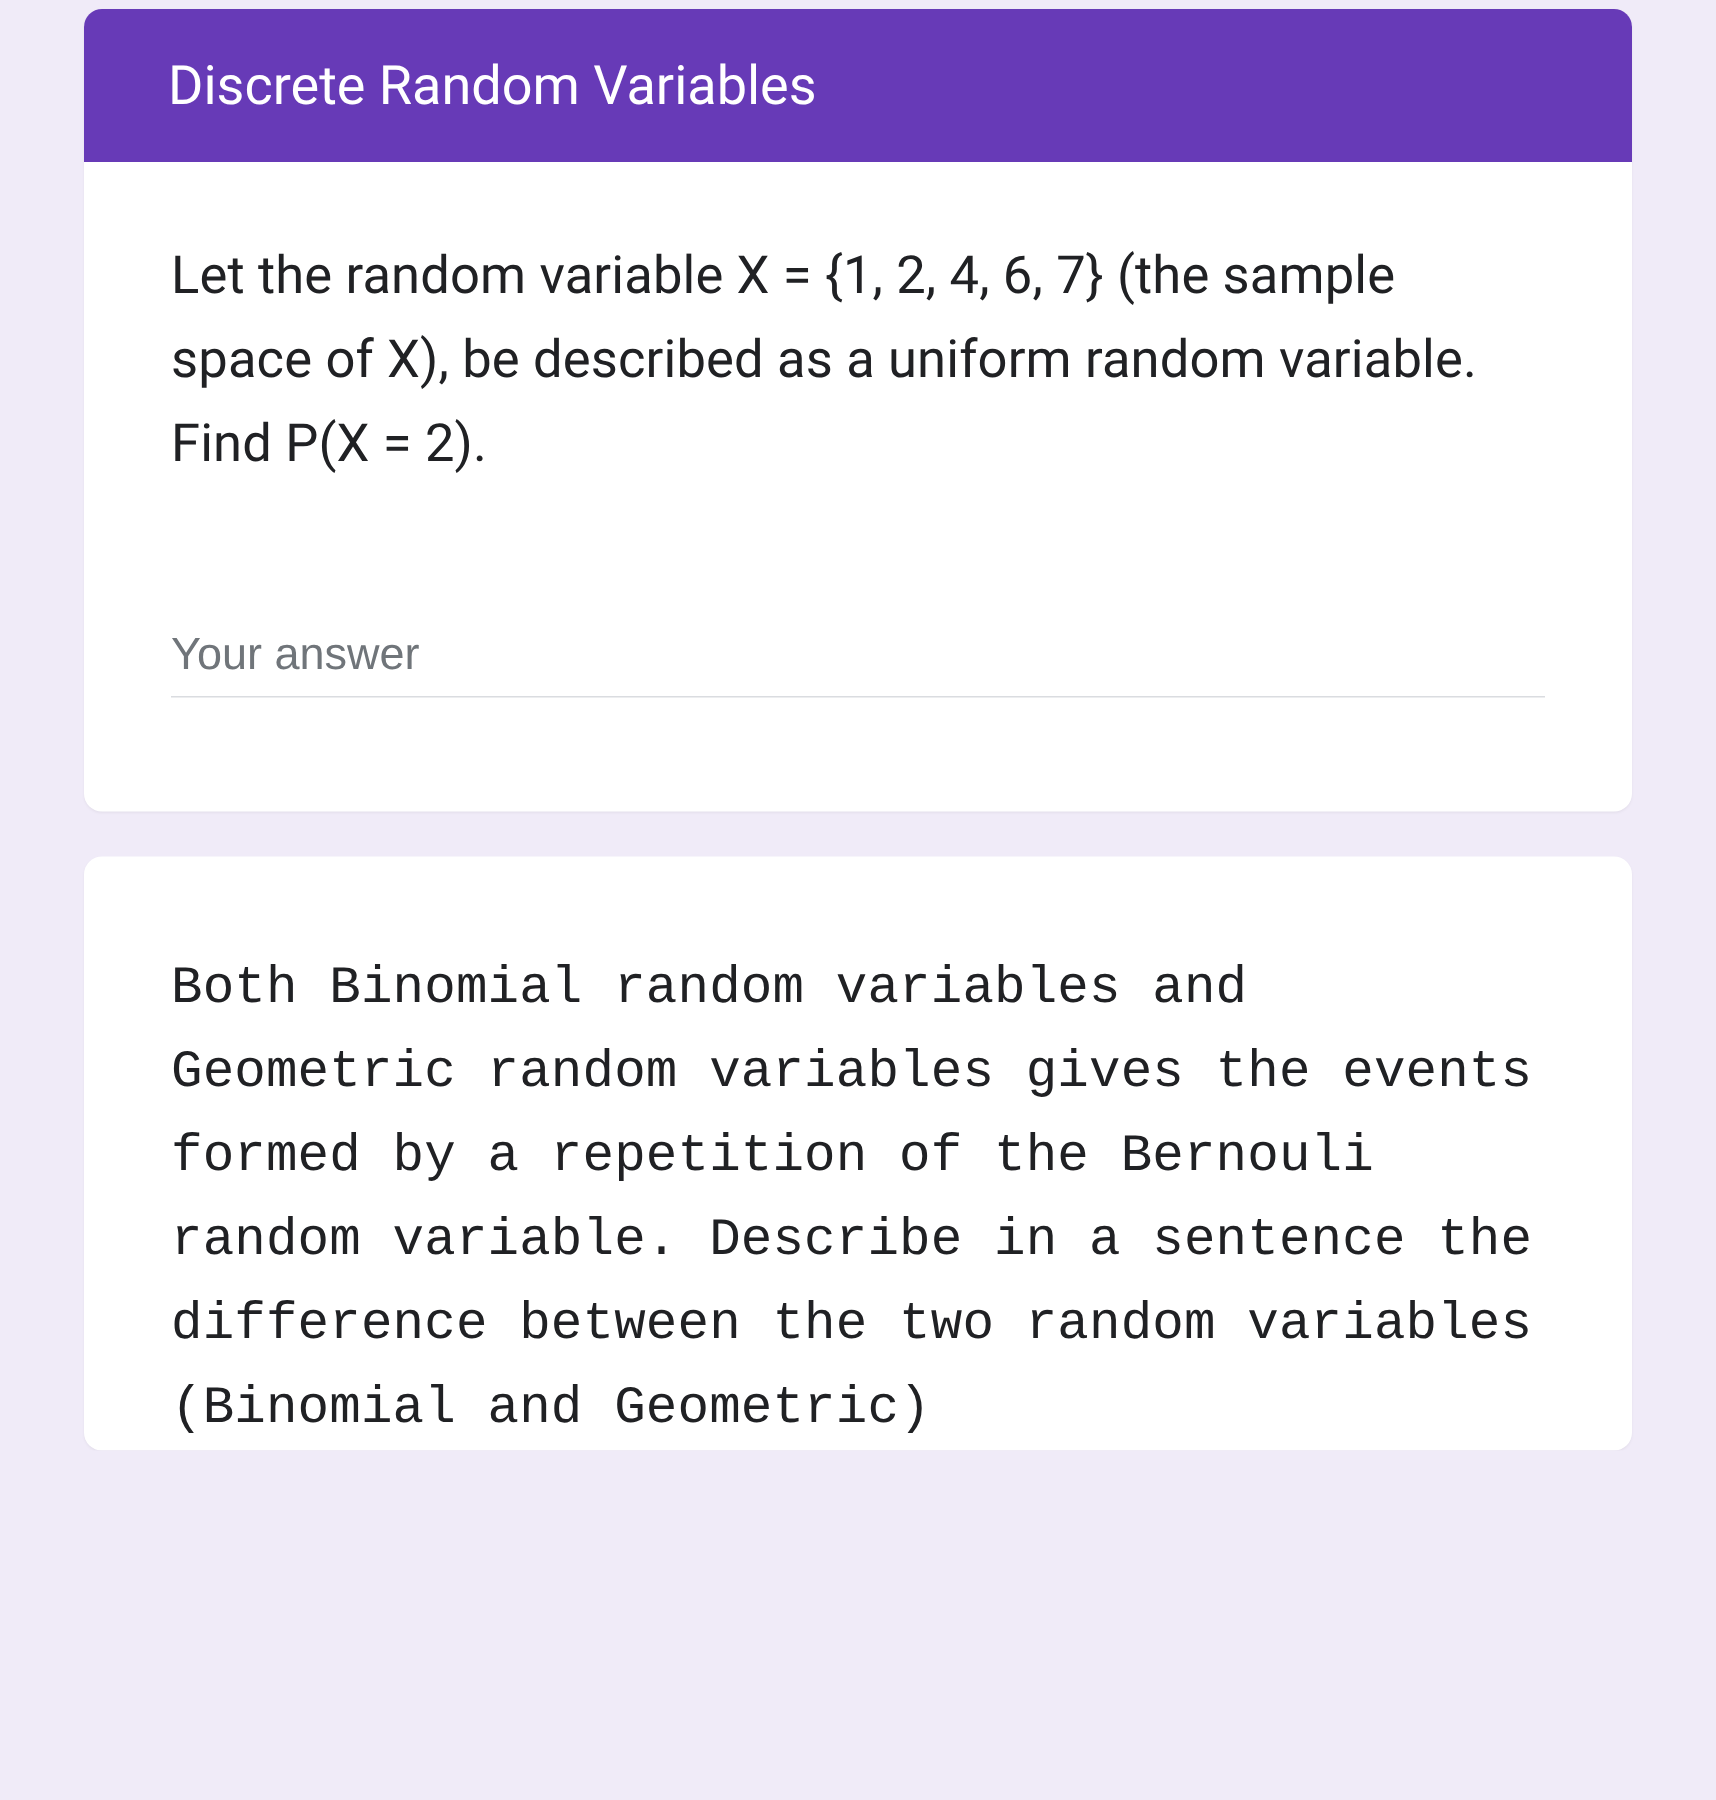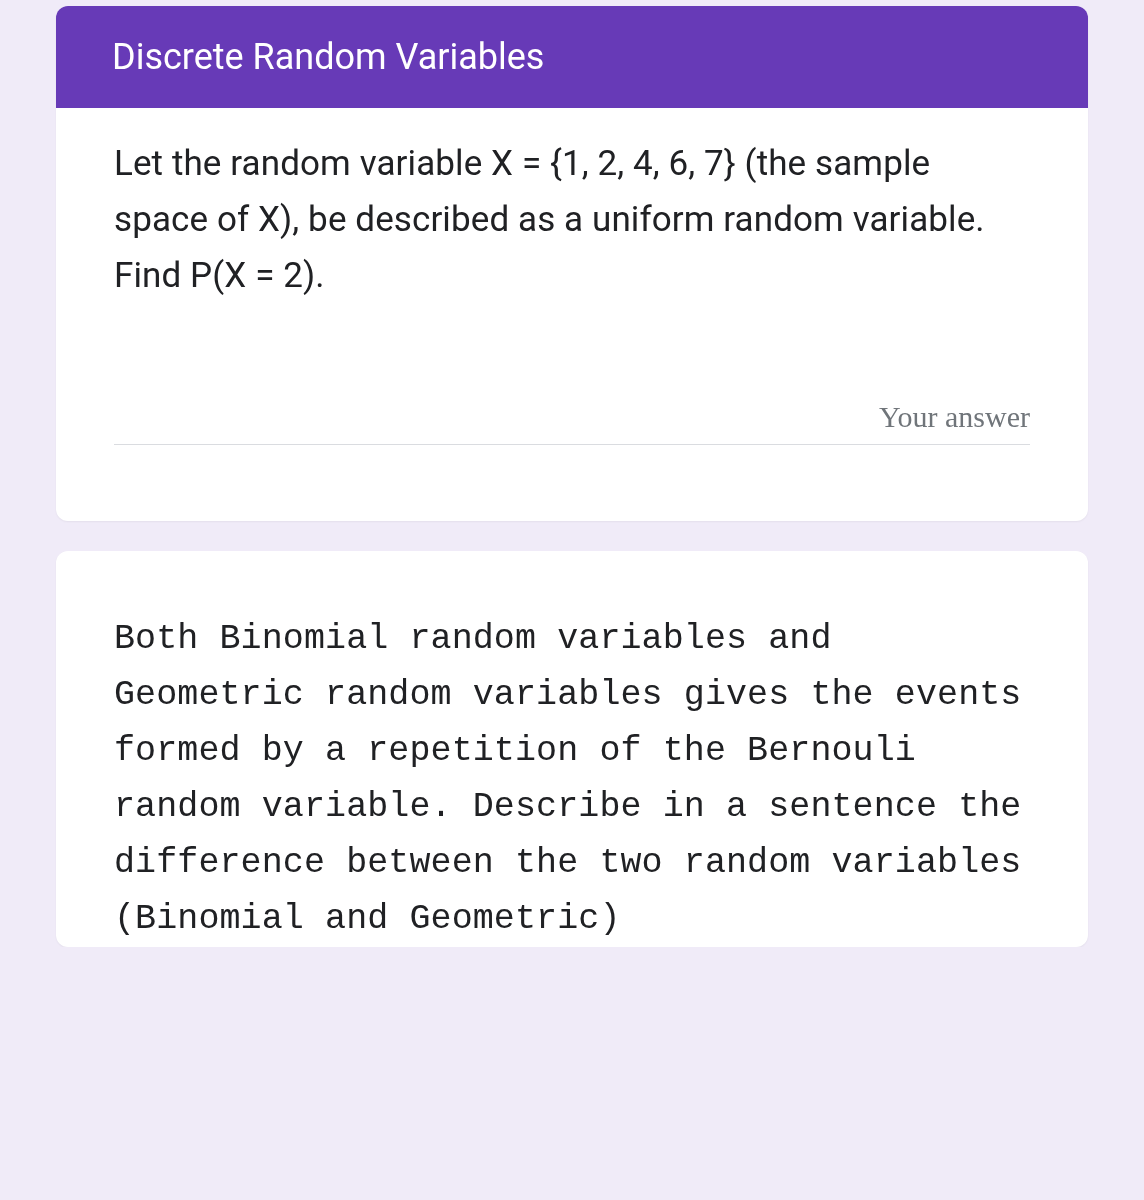--- a/index.html
+++ b/index.html
@@ -24,43 +24,42 @@
       box-shadow: 0 1px 2px rgba(0,0,0,0.05);
     }
     .section-header {
       background-color: #673ab7;
       color: #ffffff;
       padding: 30px 56px 30px 56px;
       font-size: 36px;
       font-weight: 400;
     }
     .question-body {
-      padding: 28px 58px 76px 58px;
+      padding: 48px 58px 76px 58px;
     }
     .question-text {
       font-size: 35px;
       line-height: 1.6;
       color: #202124;
       font-weight: 400;
       letter-spacing: 0.1px;
     }
     .answer-input-wrapper {
       margin-top: 90px;
     }
     .answer-input {
       width: 100%;
       border: none;
       border-bottom: 1px solid #dadce0;
       font-size: 30px;
       color: #202124;
       padding: 6px 0 10px 0;
       outline: none;
-      font-family: Liberation Serif, serif;
+      font-family: Liberation Sans, sans-serif;
       background: transparent;
-      text-align: right;
     }
     .answer-input::placeholder {
       color: #70757a;
       font-weight: 400;
     }
     .card2 {
       background: #ffffff;
       border-radius: 12px;
       padding: 60px 58px 0 58px;
       box-shadow: 0 1px 2px rgba(0,0,0,0.05);

